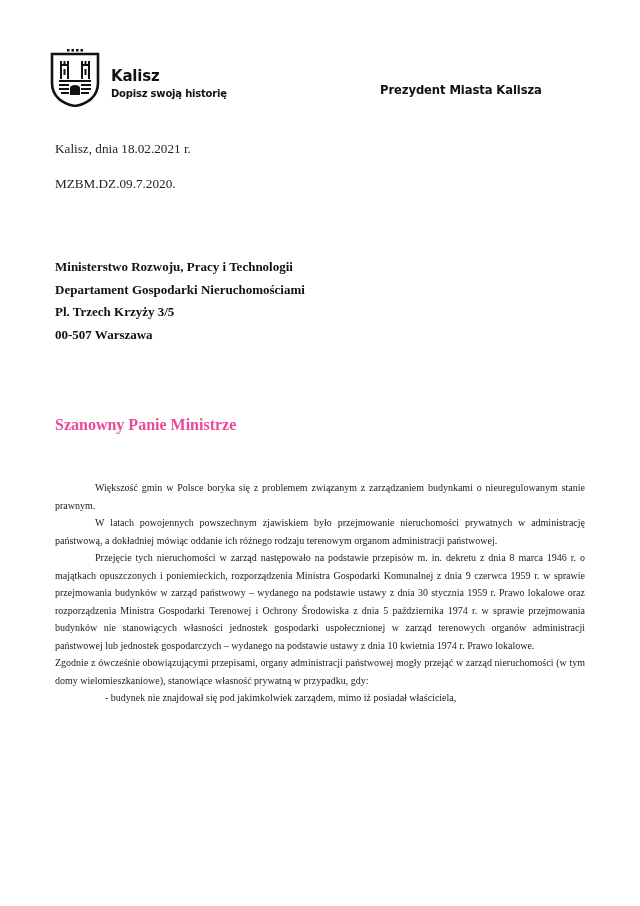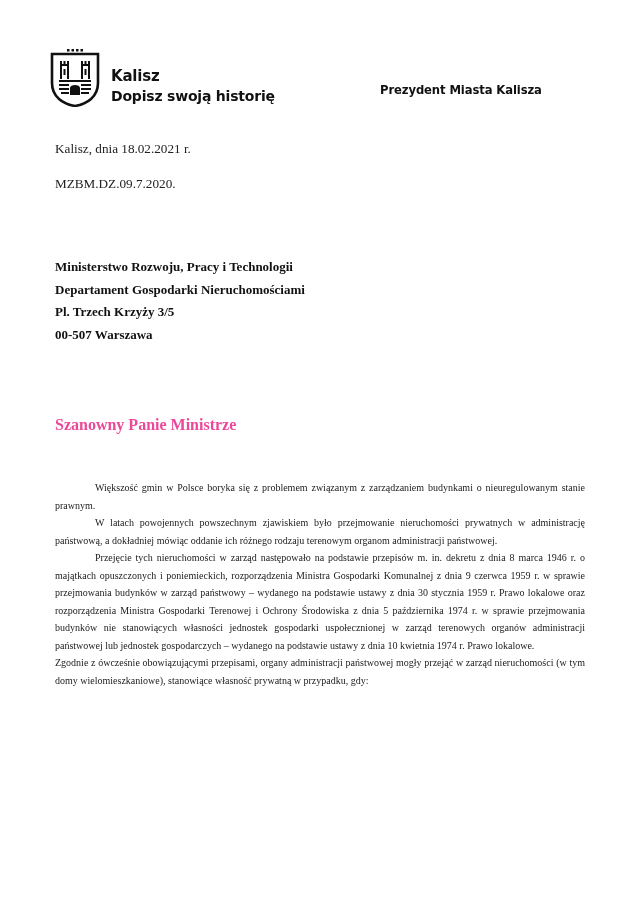--- a/index.html
+++ b/index.html
@@ -34,21 +34,21 @@
       font-weight: bold;
       font-size: 15px;
       letter-spacing: -0.2px;
       color: #111;
     }
     .brand-tagline {
       position: absolute;
       left: 111px; top: 88px;
       font-family: "DejaVu Sans", sans-serif;
       font-weight: bold;
-      font-size: 14px;
+      font-size: 10px;
       letter-spacing: -0.2px;
       color: #111;
     }
     .office-title {
       position: absolute;
       left: 380px; top: 83px;
       font-family: "DejaVu Sans", sans-serif;
       font-weight: bold;
       font-size: 11.6px;
       letter-spacing: -0.1px;
@@ -161,15 +161,16 @@
     <div>00-507 Warszawa</div>
   </div>
 
   <div class="greeting">Szanowny Panie Ministrze</div>
 
   <div class="body-text">
     <p class="indent">Większość gmin w Polsce boryka się z problemem  związanym z zarządzaniem budynkami o nieuregulowanym stanie prawnym.</p>
     <p class="indent">W latach powojennych powszechnym zjawiskiem było przejmowanie nieruchomości prywatnych w administrację państwową, a dokładniej mówiąc oddanie ich różnego rodzaju terenowym organom administracji państwowej.</p>
     <p class="indent">Przejęcie tych nieruchomości w zarząd następowało na podstawie przepisów m. in. dekretu z dnia 8 marca 1946 r. o majątkach opuszczonych i poniemieckich,  rozporządzenia Ministra Gospodarki Komunalnej z dnia 9 czerwca 1959 r. w sprawie przejmowania budynków w zarząd państwowy – wydanego na podstawie ustawy z dnia 30 stycznia 1959 r. Prawo lokalowe  oraz rozporządzenia Ministra Gospodarki Terenowej i Ochrony Środowiska z dnia 5 października 1974 r. w sprawie przejmowania budynków nie stanowiących własności jednostek gospodarki uspołecznionej w zarząd terenowych organów administracji państwowej lub jednostek gospodarczych – wydanego na podstawie ustawy z dnia 10 kwietnia 1974 r. Prawo lokalowe.</p>
     <p>Zgodnie z ówcześnie obowiązującymi przepisami, organy administracji państwowej mogły przejąć w zarząd nieruchomości (w tym domy wielomieszkaniowe), stanowiące własność prywatną w przypadku, gdy:</p>
+    <p class="list-item">-  budynek nie znajdował się pod jakimkolwiek zarządem, mimo iż posiadał właściciela,</p>
   </div>
 
 </div>
 
 </body></html>

